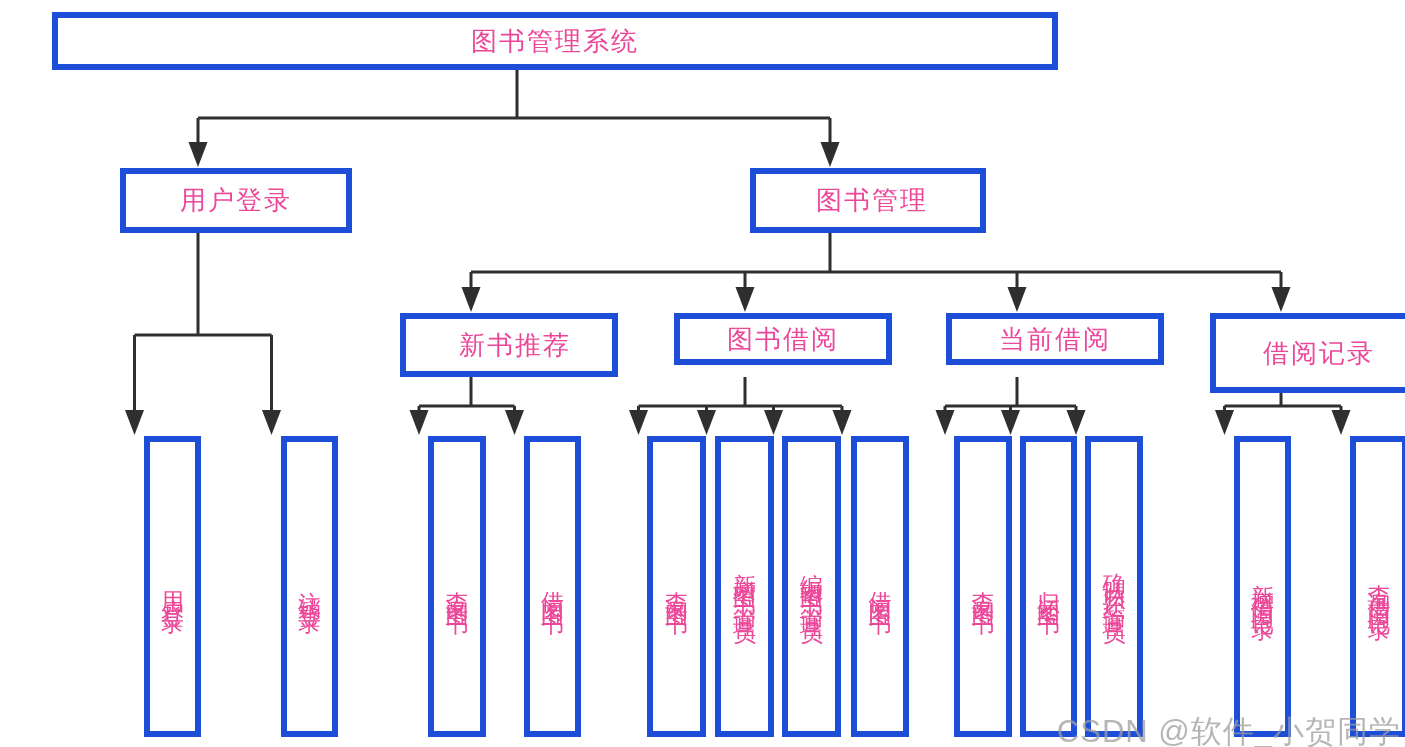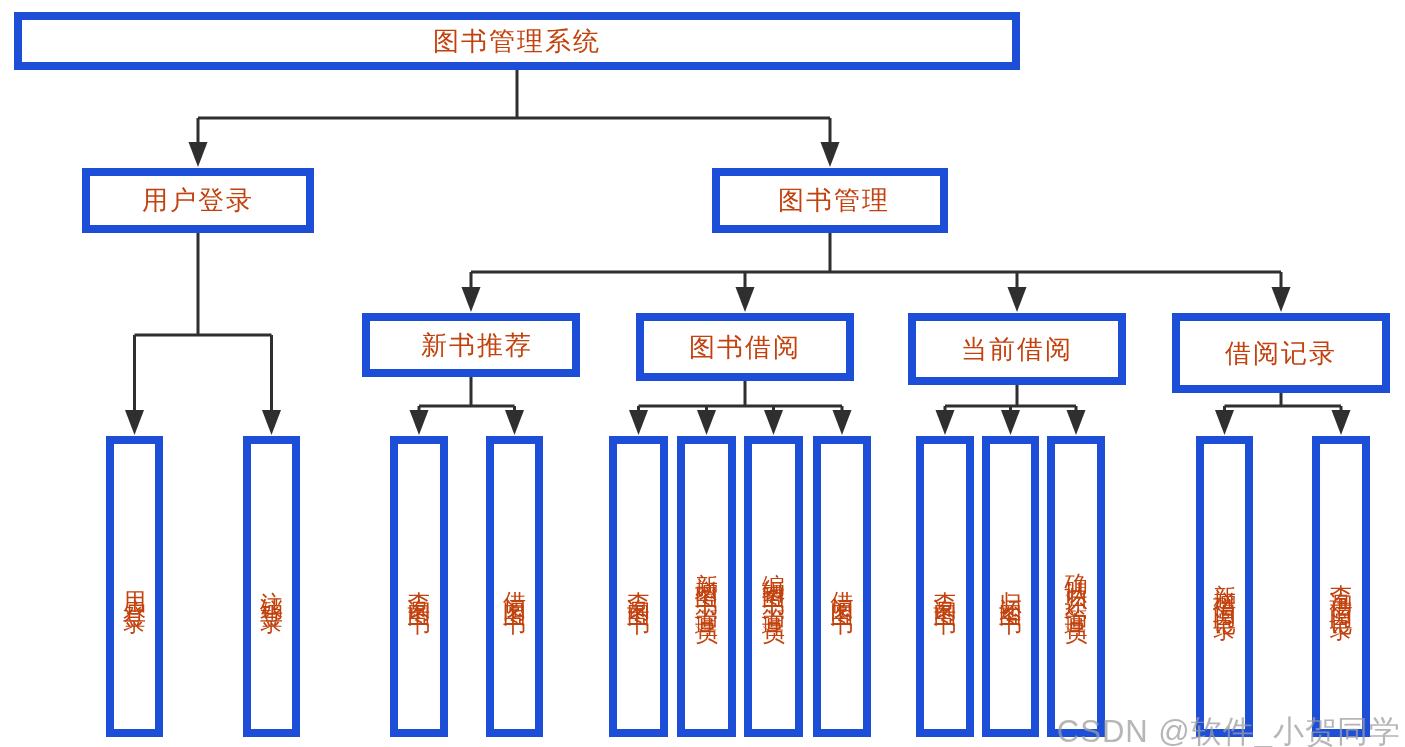--- a/index.html
+++ b/index.html
@@ -17,28 +17,29 @@
   }
   #connector-svg {
     position: absolute;
     left: 0; top: 0;
     width: 1405px; height: 747px;
     z-index: 1;
   }
   .node {
     position: absolute;
     box-sizing: border-box;
-    border: 8px solid #1d4ed8;
+    border: 6px solid #1d4ed8;
     background: #ffffff;
-    color: #c2410c;
+    color: #ec4899;
     display: flex;
     align-items: center;
     justify-content: center;
     z-index: 2;
     text-align: center;
+    margin-left: 38px;
   }
   .node.horizontal {
     font-size: 26px;
     letter-spacing: 2px;
     white-space: nowrap;
   }
   .node.vertical {
     writing-mode: vertical-rl;
     text-orientation: mixed;
     font-size: 23px;
@@ -81,22 +82,22 @@
       <polygon points="1001,410 1020,410 1010.5,435" fill="#2f2f2f"></polygon>
       <polygon points="1066.5,410 1085.5,410 1076,435" fill="#2f2f2f"></polygon>
       <polygon points="1215,410 1234,410 1224.5,435" fill="#2f2f2f"></polygon>
       <polygon points="1331.5,410 1350.5,410 1341,435" fill="#2f2f2f"></polygon>
     </svg>
   <div id="nodes">
       <div class="node horizontal" style="left: 14px; top: 12px; width: 1006px; height: 58px; font-size: 26px;">图书管理系统</div>
       <div class="node horizontal" style="left: 82px; top: 168px; width: 232px; height: 65px;">用户登录</div>
       <div class="node horizontal" style="left: 712px; top: 168px; width: 236px; height: 65px; padding-left: 8px;">图书管理</div>
       <div class="node horizontal" style="left: 362px; top: 313px; width: 218px; height: 64px; padding-left: 12px;">新书推荐</div>
-      <div class="node horizontal" style="left: 636px; top: 313px; width: 218px; height: 68px;">图书借阅</div>
-      <div class="node horizontal" style="left: 908px; top: 313px; width: 218px; height: 72px;">当前借阅</div>
+      <div class="node horizontal" style="left: 636px; top: 313px; width: 218px; height: 52px;">图书借阅</div>
+      <div class="node horizontal" style="left: 908px; top: 313px; width: 218px; height: 52px;">当前借阅</div>
       <div class="node horizontal" style="left: 1172px; top: 313px; width: 218px; height: 80px;">借阅记录</div>
       <div class="node vertical" style="left: 106px; top: 436px; width: 57px; height: 301px;">用户登录</div>
       <div class="node vertical" style="left: 243px; top: 436px; width: 57px; height: 301px;">注销登录</div>
       <div class="node vertical" style="left: 390px; top: 436px; width: 58px; height: 301px;">查询图书</div>
       <div class="node vertical" style="left: 486px; top: 436px; width: 57px; height: 301px;">借阅图书</div>
       <div class="node vertical" style="left: 609px; top: 436px; width: 59px; height: 301px;">查询图书</div>
       <div class="node vertical" style="left: 677px; top: 436px; width: 59px; height: 301px;">新增图书（管理员）</div>
       <div class="node vertical" style="left: 744px; top: 436px; width: 59px; height: 301px;">编辑图书（管理员）</div>
       <div class="node vertical" style="left: 813px; top: 436px; width: 58px; height: 301px;">借阅图书</div>
       <div class="node vertical" style="left: 916px; top: 436px; width: 58px; height: 301px;">查询图书</div>

